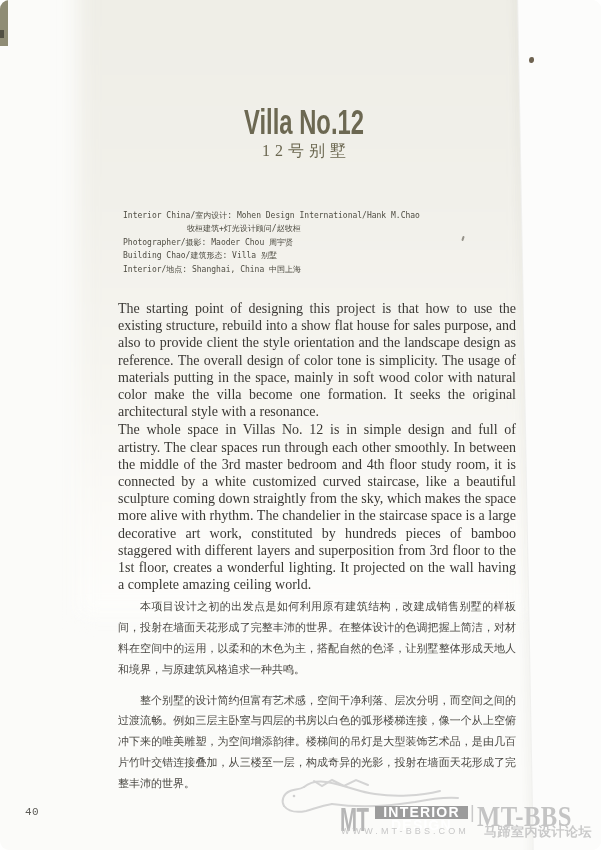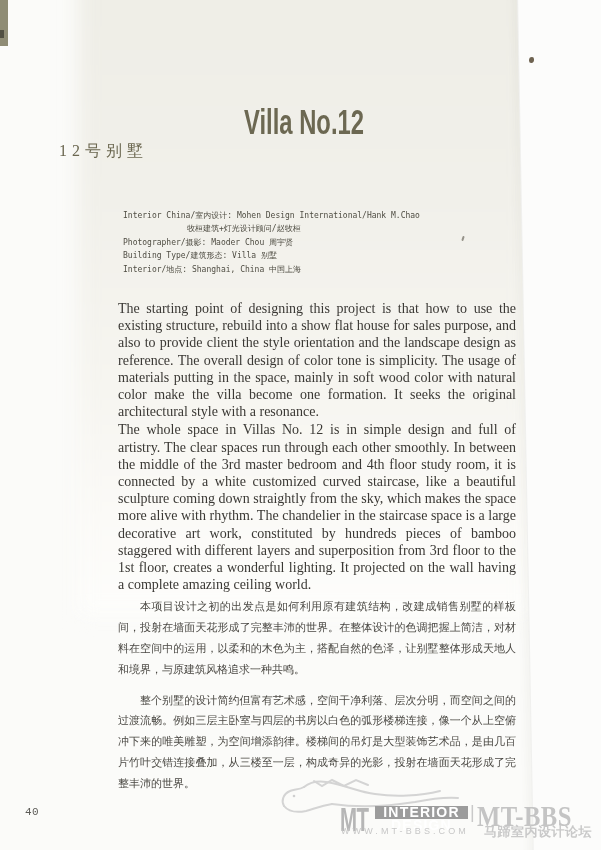--- a/index.html
+++ b/index.html
@@ -1,18 +1,18 @@
 <!DOCTYPE html>
 <html><head>
 <meta charset="utf-8">
 <style>
   html,body { margin:0; padding:0; background:#ffffff; }
   .canvas {
     position:relative; width:601px; height:850px; overflow:hidden;
-    background:#fbfbf9; font-family:"Liberation Serif", serif;
+    background:#fbfbf9; font-family:"Liberation Serif", serif;border-radius:9px;
   }
   
   .page-tint {
     position:absolute; left:78px; top:-25px; width:452px; height:640px;
     background:linear-gradient(to bottom, #eeede6 0%, #f1f0ea 35%, #f6f5f0 65%, #fbfaf7 85%, #fdfdfb 100%);
     filter:blur(9px);
   }
   
   .page-edge {
     position:absolute; left:517px; top:-8px; width:110px; height:880px;
@@ -36,21 +36,21 @@
   }
 
   .title {
     position:absolute; left:54px; top:104px; width:500px; margin:0;
     text-align:center; font-family:"Liberation Sans", sans-serif;
     font-weight:700; font-size:35px; line-height:1; color:#6c6852;
     transform:scaleX(0.68); transform-origin:center;
   }
   .subtitle {
     position:absolute; left:54px; top:141px; width:500px;
-    text-align:left; font-size:16px; letter-spacing:5px; padding-left:5px;
+    text-align:center; font-size:16px; letter-spacing:5px; padding-left:5px;
     box-sizing:border-box; color:#6b6750;
   }
 
   .credits {
     position:absolute; left:123px; top:209px;
     font-family:"DejaVu Sans Mono", monospace;
     font-size:8px; line-height:13.4px; color:#4e4c42; white-space:nowrap;
   }
   .credit-line.indent { padding-left:64px; }
 
@@ -122,21 +122,21 @@
   <div class="speck-1"></div>
   <div class="speck-2"></div>
 
   <h1 class="title">Villa No.12</h1>
   <div class="subtitle">12号别墅</div>
 
   <div class="credits">
     <div class="credit-line">Interior China/室内设计: Mohen Design International/Hank M.Chao</div>
     <div class="credit-line indent">牧桓建筑+灯光设计顾问/赵牧桓</div>
     <div class="credit-line">Photographer/摄影: Maoder Chou 周宇贤</div>
-    <div class="credit-line">Building Type/建筑形态: Villa 别墅</div>
+    <div class="credit-line">Building Chao/建筑形态: Villa 别墅</div>
     <div class="credit-line">Interior/地点: Shanghai, China 中国上海</div>
   </div>
 
   <div class="text-column">
     <p class="para-en para-en-1">The starting point of designing this project is that how to use the existing structure, rebuild into a show flat house for sales purpose, and also to provide client the style orientation and the landscape design as reference. The overall design of color tone is simplicity. The usage of materials putting in the space, mainly in soft wood color with natural color make the villa become one formation. It seeks the original architectural style with a resonance.</p>
     <p class="para-en para-en-2">The whole space in Villas No. 12 is in simple design and full of artistry. The clear spaces run through each other smoothly. In between the middle of the 3rd master bedroom and 4th floor study room, it is connected by a white customized curved staircase, like a beautiful sculpture coming down straightly from the sky, which makes the space more alive with rhythm. The chandelier in the staircase space is a large decorative art work, constituted by hundreds pieces of bamboo staggered with different layers and superposition from 3rd floor to the 1st floor, creates a wonderful lighting. It projected on the wall having a complete amazing ceiling world.</p>
     <p class="para-cn para-cn-1">本项目设计之初的出发点是如何利用原有建筑结构，改建成销售别墅的样板间，投射在墙面天花形成了完整丰沛的世界。在整体设计的色调把握上简洁，对材料在空间中的运用，以柔和的木色为主，搭配自然的色泽，让别墅整体形成天地人和境界，与原建筑风格追求一种共鸣。</p>
     <p class="para-cn para-cn-2">整个别墅的设计简约但富有艺术感，空间干净利落、层次分明，而空间之间的过渡流畅。例如三层主卧室与四层的书房以白色的弧形楼梯连接，像一个从上空俯冲下来的唯美雕塑，为空间增添韵律。楼梯间的吊灯是大型装饰艺术品，是由几百片竹叶交错连接叠加，从三楼至一层，构成奇异的光影，投射在墙面天花形成了完整丰沛的世界。</p>
   </div>
 

